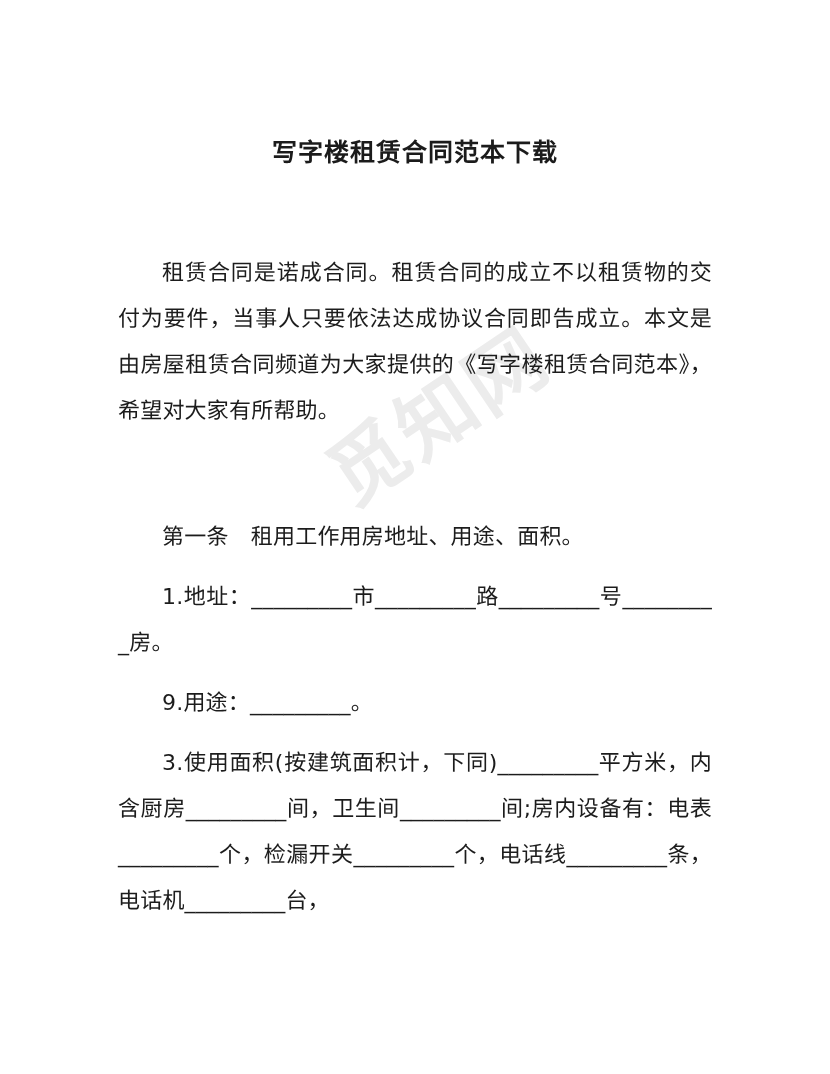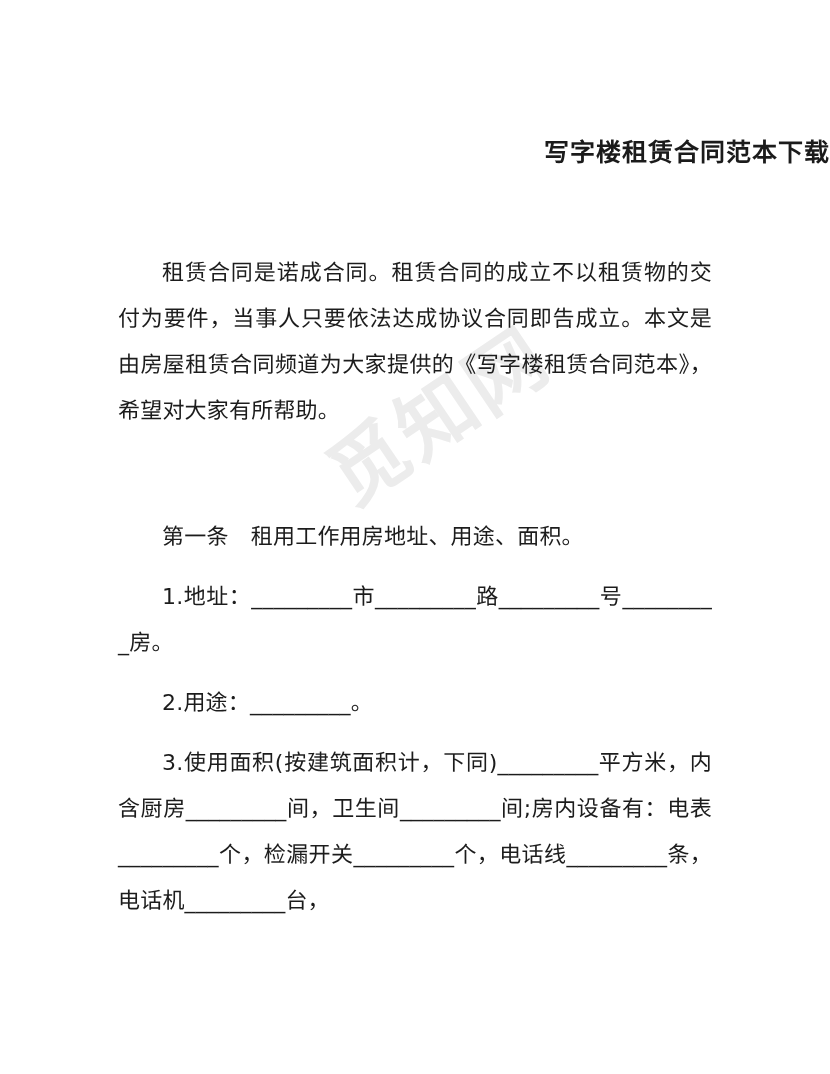--- a/index.html
+++ b/index.html
@@ -53,21 +53,21 @@
     position: relative;
     z-index: 1;
     padding: 0;
   }
 
   .doc-title {
     position: absolute;
     left: 0;
     top: 118px;
     width: 830px;
-    text-align: right;
+    text-align: center;
     font-size: 25px;
     font-weight: 700;
     color: #1b1b1b;
     letter-spacing: 1px;
     line-height: 36px;
   }
 
   .body-block {
     position: absolute;
     left: 118px;
@@ -124,21 +124,21 @@
       <div class="gap-md"></div>
 
       <p class="para indent">第一条　租用工作用房地址、用途、面积。</p>
 
       <div class="gap-sm"></div>
 
       <p class="para indent fill">1.地址：_________市_________路_________号_________房。</p>
 
       <div class="gap-sm"></div>
 
-      <p class="para indent fill">2.用途：_________。</p>
+      <p class="para indent fill">9.用途：_________。</p>
 
       <div class="gap-sm"></div>
 
       <p class="para indent fill">3.使用面积(按建筑面积计，下同)_________平方米，内含厨房_________间，卫生间_________间;房内设备有：电表_________个，检漏开关_________个，电话线_________条，电话机_________台，</p>
 
     </div>
   </div>
 </div>
 
 </body></html>

